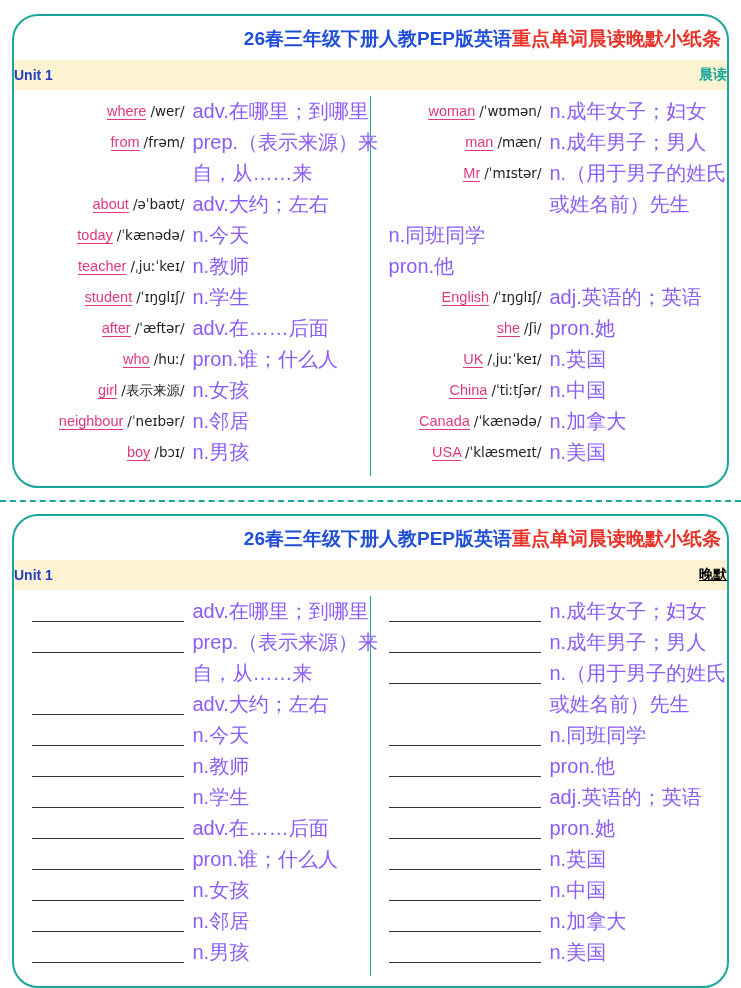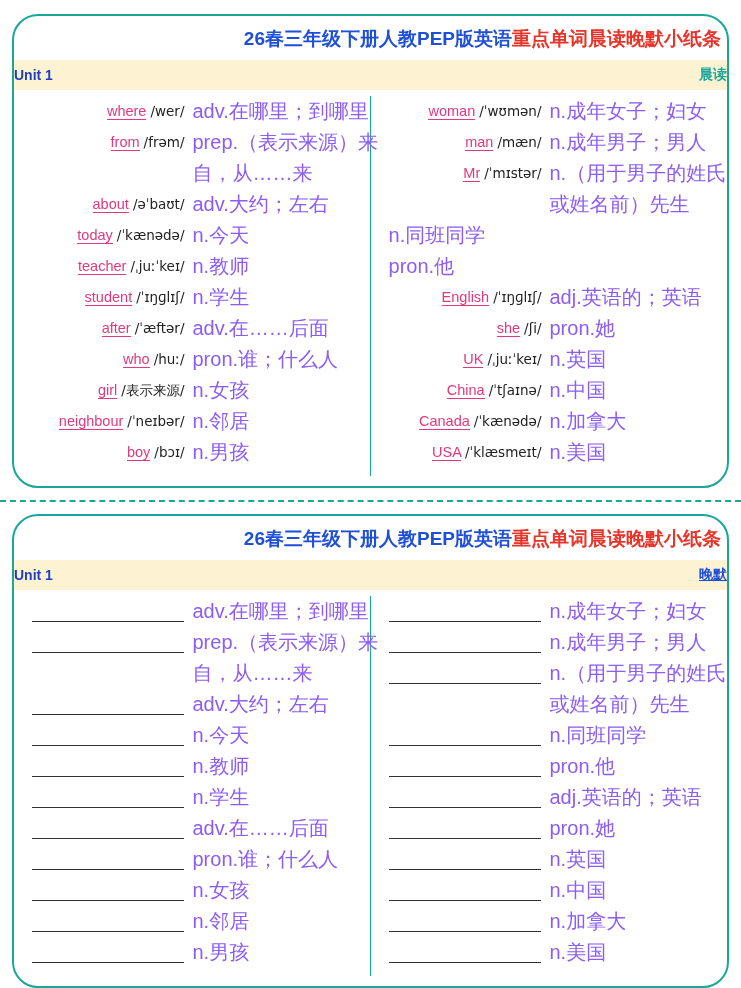--- a/index.html
+++ b/index.html
@@ -56,21 +56,21 @@
     height: 30px;
     display: flex;
     align-items: center;
     justify-content: space-between;
     gap: 16px;
     font-size: 14px;
     font-weight: bold;
   }
   .unit-label { color: #1f3fbf; }
   .unit-mode { color: #1aa79a; }
-  .unit-mode.late { color: #1d4ed8; text-decoration: underline; }
+  .unit-mode.late { color: #000000; text-decoration: underline; }
 
   .columns {
     display: flex;
     padding: 6px 0 6px 0;
     height: calc(100% - 78px);
   }
   .col {
     width: 50%;
     padding: 0 10px;
     margin-left: 8px;
@@ -215,21 +215,21 @@
           </div>
           <div class="row">
             <div class="word-cell"><span class="en">she</span><span> </span><span class="ipa">/ʃi/</span></div>
             <div class="def-cell">pron.她</div>
           </div>
           <div class="row">
             <div class="word-cell"><span class="en">UK</span><span> </span><span class="ipa">/ˌjuːˈkeɪ/</span></div>
             <div class="def-cell">n.英国</div>
           </div>
           <div class="row">
-            <div class="word-cell"><span class="en">China</span><span> </span><span class="ipa">/ˈtʃaɪnə/</span></div>
+            <div class="word-cell"><span class="en">China</span><span> </span><span class="ipa">/ˈtiːtʃər/</span></div>
             <div class="def-cell">n.中国</div>
           </div>
           <div class="row">
             <div class="word-cell"><span class="en">Canada</span><span> </span><span class="ipa">/ˈkænədə/</span></div>
             <div class="def-cell">n.加拿大</div>
           </div>
           <div class="row">
             <div class="word-cell"><span class="en">USA</span><span> </span><span class="ipa">/ˈklæsmeɪt/</span></div>
             <div class="def-cell">n.美国</div>
           </div>

